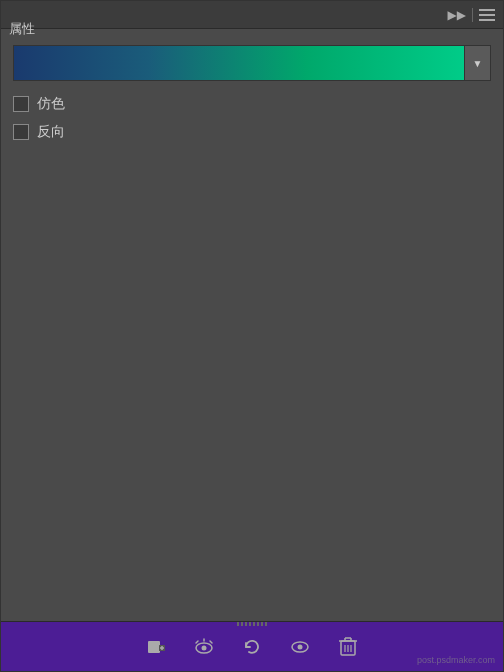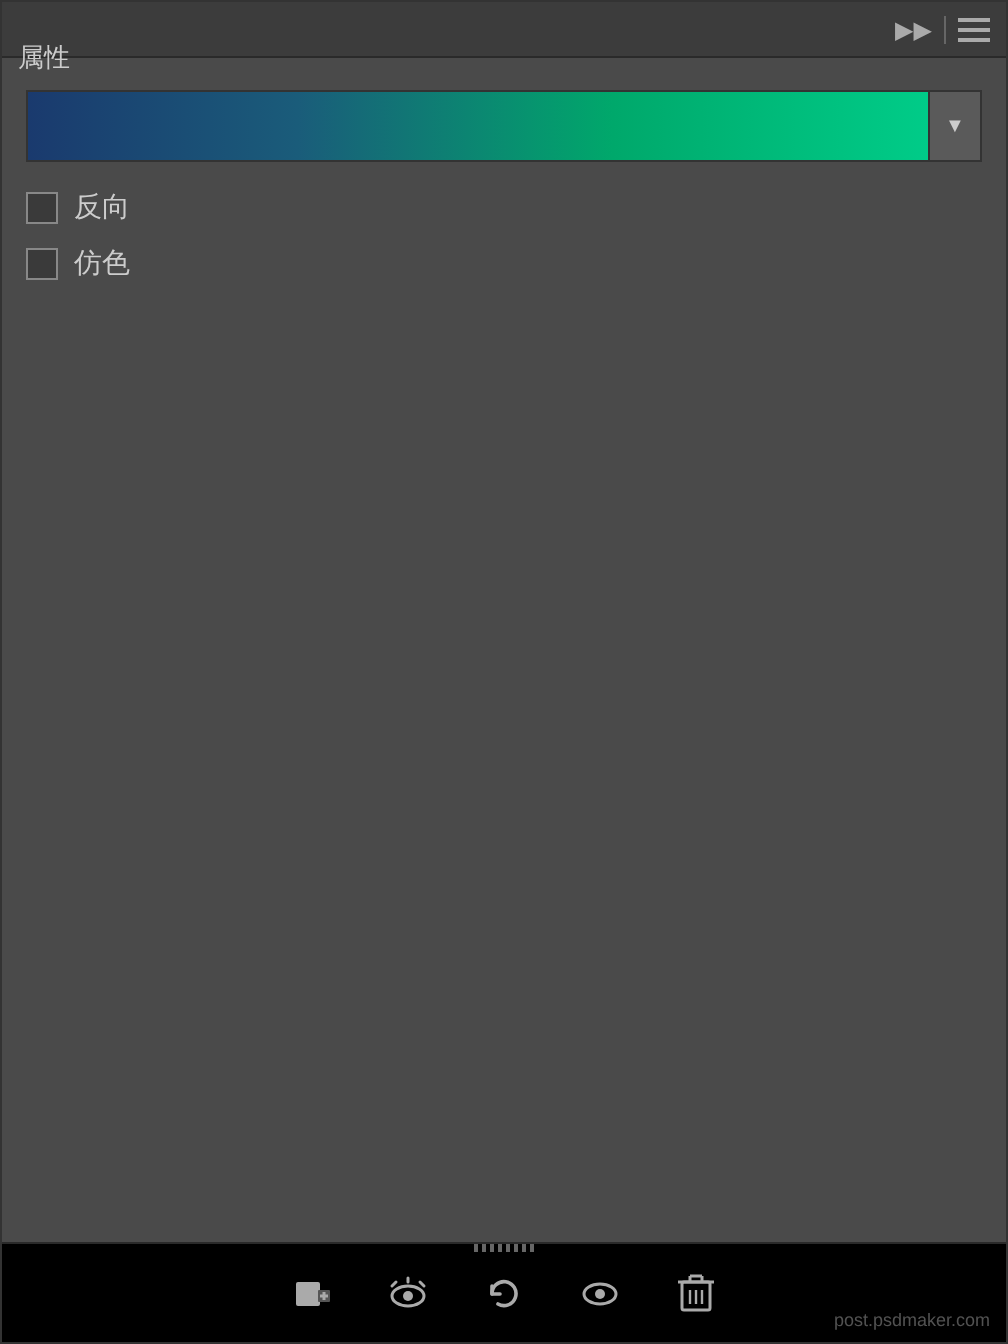--- a/index.html
+++ b/index.html
@@ -168,21 +168,21 @@
     }
 
     
     .empty-area {
       flex: 1;
     }
 
     
     .bottom-toolbar {
       height: 50px;
-      background: #000000;
+      background: #4c1d95;
       border-top: 1px solid #2a2a2a;
       display: flex;
       align-items: center;
       justify-content: center;
       gap: 12px;
       position: relative;
     }
 
     .bottom-grip {
       position: absolute;
@@ -247,25 +247,25 @@
       <div class="gradient-bar" style="background: linear-gradient(to right, #1a3a6e 0%, #1a5c7a 30%, #00a86b 65%, #00cc88 100%);">
       </div>
       <div class="gradient-dropdown">
         <span class="dropdown-arrow">▼</span>
       </div>
     </div>
 
     <div class="checkbox-group">
       <div class="checkbox-item">
         <div class="checkbox"></div>
-        <span class="checkbox-label">反向</span>
+        <span class="checkbox-label">仿色</span>
       </div>
       <div class="checkbox-item">
         <div class="checkbox"></div>
-        <span class="checkbox-label">仿色</span>
+        <span class="checkbox-label">反向</span>
       </div>
     </div>
 
     <div class="empty-area"></div>
 
   </div>
 
   <div class="bottom-toolbar">
 
     <div class="bottom-grip">

